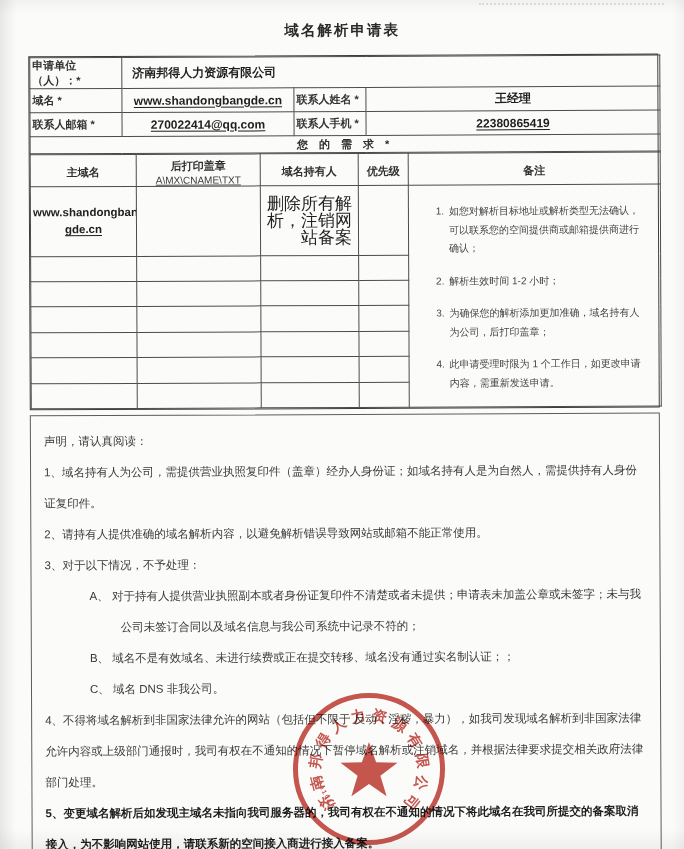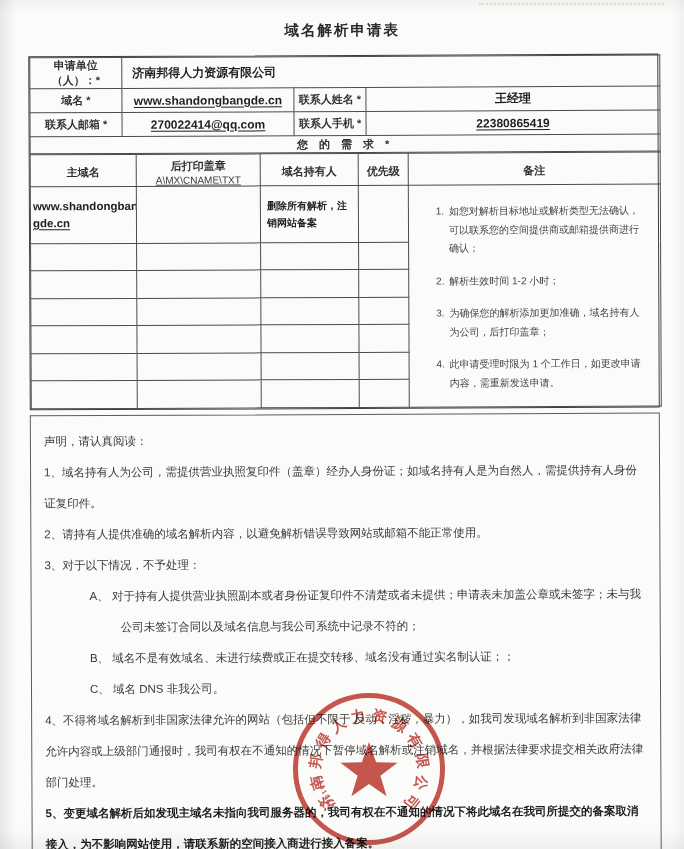--- a/index.html
+++ b/index.html
@@ -12,31 +12,31 @@
       linear-gradient(180deg, rgba(0,0,0,.04), rgba(0,0,0,0) 14px),
       #fbfbf9;}
   .sheet{position:relative;transform:rotate(-0.25deg);transform-origin:50% 0;}
   .scan-artifact{position:absolute;top:3px;right:20px;width:185px;height:0;border-top:2px dotted #d2d2cc;opacity:.75;}
   .title{margin:0;padding-top:21px;text-align:center;font-size:14.5px;font-weight:bold;letter-spacing:2px;color:#2a2a2a;}
   .grid-box{margin:15px 26px 0 28px;border:1.5px solid #3e3e3e;background:transparent;}
   table{border-collapse:collapse;table-layout:fixed;width:100%;}
   td{border:1px solid #4c4c4c;overflow:hidden;padding:0 2px;vertical-align:middle;}
   .info-table tr{height:24px;}
   .info-table .needs-row{height:17px;}
-  .label{font-weight:bold;font-size:11px;color:#333;text-align:center;}
+  .label{font-weight:bold;font-size:11px;color:#333;}
   .value{font-weight:bold;font-size:12px;color:#1f1f1f;text-align:center;}
   .value.left{text-align:left;padding-left:10px;}
   .u{text-decoration:underline;text-underline-offset:2px;}
   .needs-cell{font-weight:bold;font-size:11px;letter-spacing:4px;text-align:center;color:#2d2d2d;}
   .req-table .hdr{height:32px;vertical-align:top;text-align:center;}
   .hdr .h1{font-weight:bold;font-size:11px;padding-top:3px;color:#2f2f2f;}
   .hdr .h2{font-size:10px;color:#3a3a3a;padding-top:1px;text-decoration:underline;}
   .req-table .filled{height:39px;}
-  .cell-domain{font-weight:bold;font-size:11.5px;text-align:left;line-height:17px;color:#1f1f1f;}
-  .cell-address{font-weight:bold;font-size:10px;text-align:left;line-height:17px;color:#1f1f1f;padding:0 6px;}
+  .cell-domain{font-weight:bold;font-size:11.5px;text-align:center;line-height:17px;color:#1f1f1f;}
+  .cell-address{font-weight:normal;font-size:17px;text-align:right;line-height:17px;color:#1f1f1f;padding:0 6px;}
   .remark-cell{vertical-align:top;padding:3px 4px 0 2px;}
   .remark-list{margin:0;padding:0 0 0 22px;font-size:10px;line-height:18.5px;color:#454545;}
   .remark-list li{padding-left:2px;margin:14px;}
   .decl-box{margin:5px 26px 0 28px;border:1.3px solid #5c5c5c;min-height:424px;padding:10px 12px 4px 13px;box-sizing:border-box;}
   .decl-box p{margin:0;font-size:11.5px;line-height:31px;color:#3a3a3a;}
   .decl-box p.sub{padding-left:76px;text-indent:-31px;}
   .decl-box p.bold{font-weight:bold;color:#1d1d1d;}
   .footer{position:relative;height:75px;margin:0 26px 0 28px;font-size:11.5px;color:#2e2e2e;}
   .holder-line{position:absolute;left:220px;top:13px;}
   

